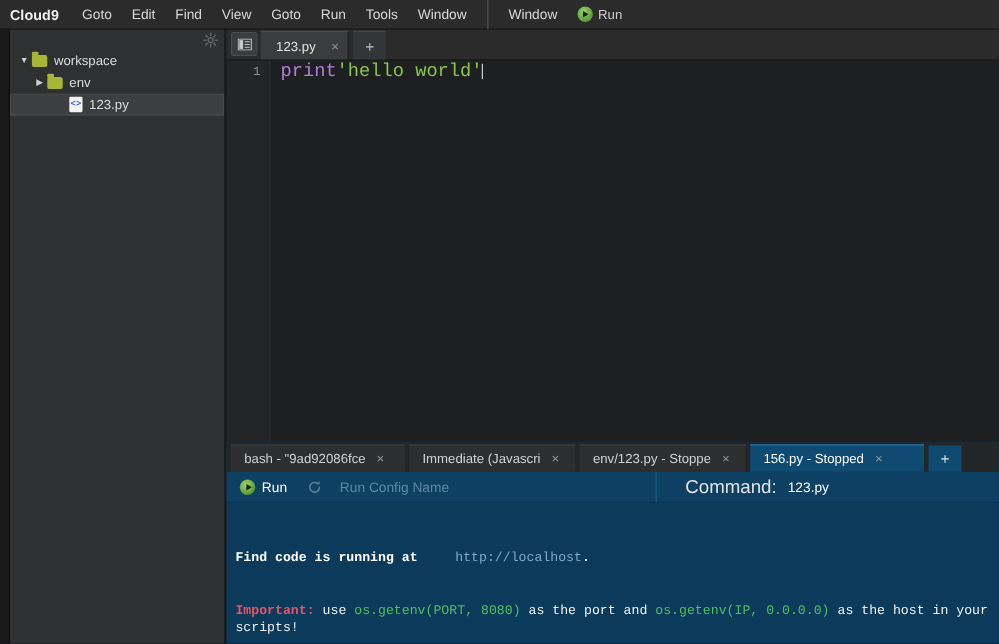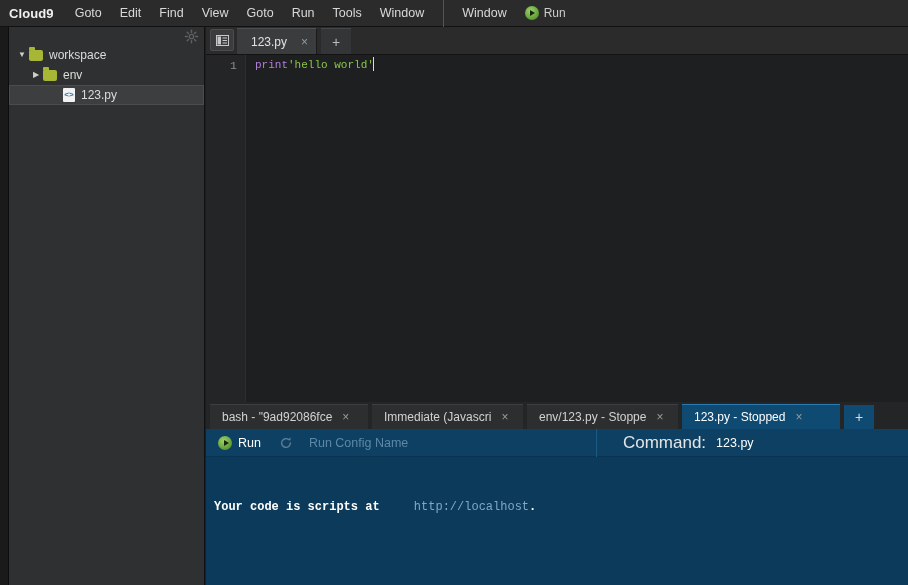--- a/index.html
+++ b/index.html
@@ -272,21 +272,21 @@
     font-size: 11.5px;
     line-height: 17px;
   }
   .code-area {
     position: absolute;
     left: 41px; top: 0;
     right: 0; bottom: 0;
   }
   .code-line {
     font-family: "Liberation Mono", monospace;
-    font-size: 11px;
+    font-size: 17px;
     line-height: 17px;
     padding: 2px 0 0 8px;
     white-space: pre;
   }
   .tok-kw { color: #b57ddb; }
   .tok-str { color: #89c64a; }
   .caret {
     display: inline-block;
     width: 1px;
     height: 14px;
@@ -525,21 +525,21 @@
       </div>
       <div class="cs-tab" style="width:133px">
         <span class="cs-name">Immediate (Javascri</span>
         <span class="tab-close">×</span>
       </div>
       <div class="cs-tab" style="width:133px">
         <span class="cs-name">env/123.py - Stoppe</span>
         <span class="tab-close">×</span>
       </div>
       <div class="cs-tab active" style="width:140px">
-        <span class="cs-name">123.py - Stopped</span>
+        <span class="cs-name">156.py - Stopped</span>
         <span class="tab-close">×</span>
       </div>
       <div class="cs-plus">+</div>
     </div>
 
     <div class="console-toolbar">
       <div class="tb-run">
         <span class="play-icon"></span>
         <span>Run</span>
       </div>
@@ -548,21 +548,22 @@
           <path d="M13 8a5 5 0 1 1-1.8-3.85" fill="none" stroke="#b9c9d6" stroke-width="1.6" stroke-linecap="round"></path>
           <path d="M13.4 1.6 L13.1 5.1 L9.7 4.4 Z" fill="#b9c9d6"></path>
         </svg>
       </div>
       <div class="tb-config">Run Config Name</div>
       <div class="tb-cmd-label">Command:</div>
       <div class="tb-cmd-value">123.py</div>
     </div>
 
     <div class="console-output">
-      <span class="ln"><span class="c-white">Your code is scripts at </span><span class="c-link">http://localhost</span><span class="c-white">.</span></span>
+      <span class="ln"><span class="c-white">Find code is running at </span><span class="c-link">http://localhost</span><span class="c-white">.</span></span>
+      <span class="ln"><span class="c-red">Important:</span><span class="c-plainwhite"> use </span><span class="c-green">os.getenv(PORT, 8080)</span><span class="c-plainwhite"> as the port and </span><span class="c-green">os.getenv(IP, 0.0.0.0)</span><span class="c-plainwhite"> as the host in your scripts!</span></span>
       
       
       
       
       
     </div>
 
   </div>
 
 </div>

